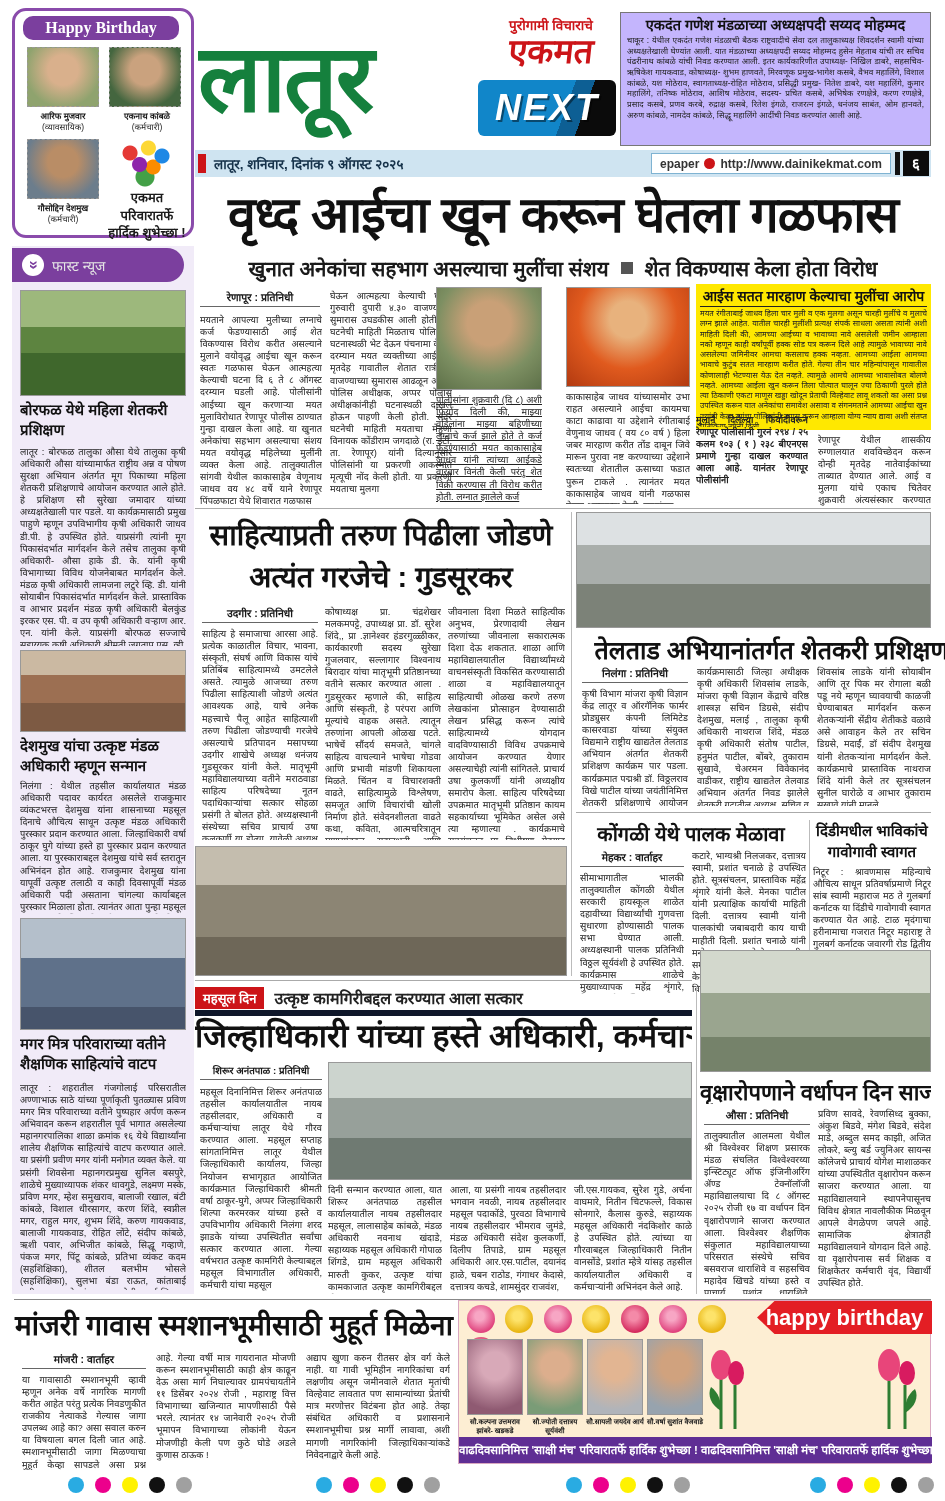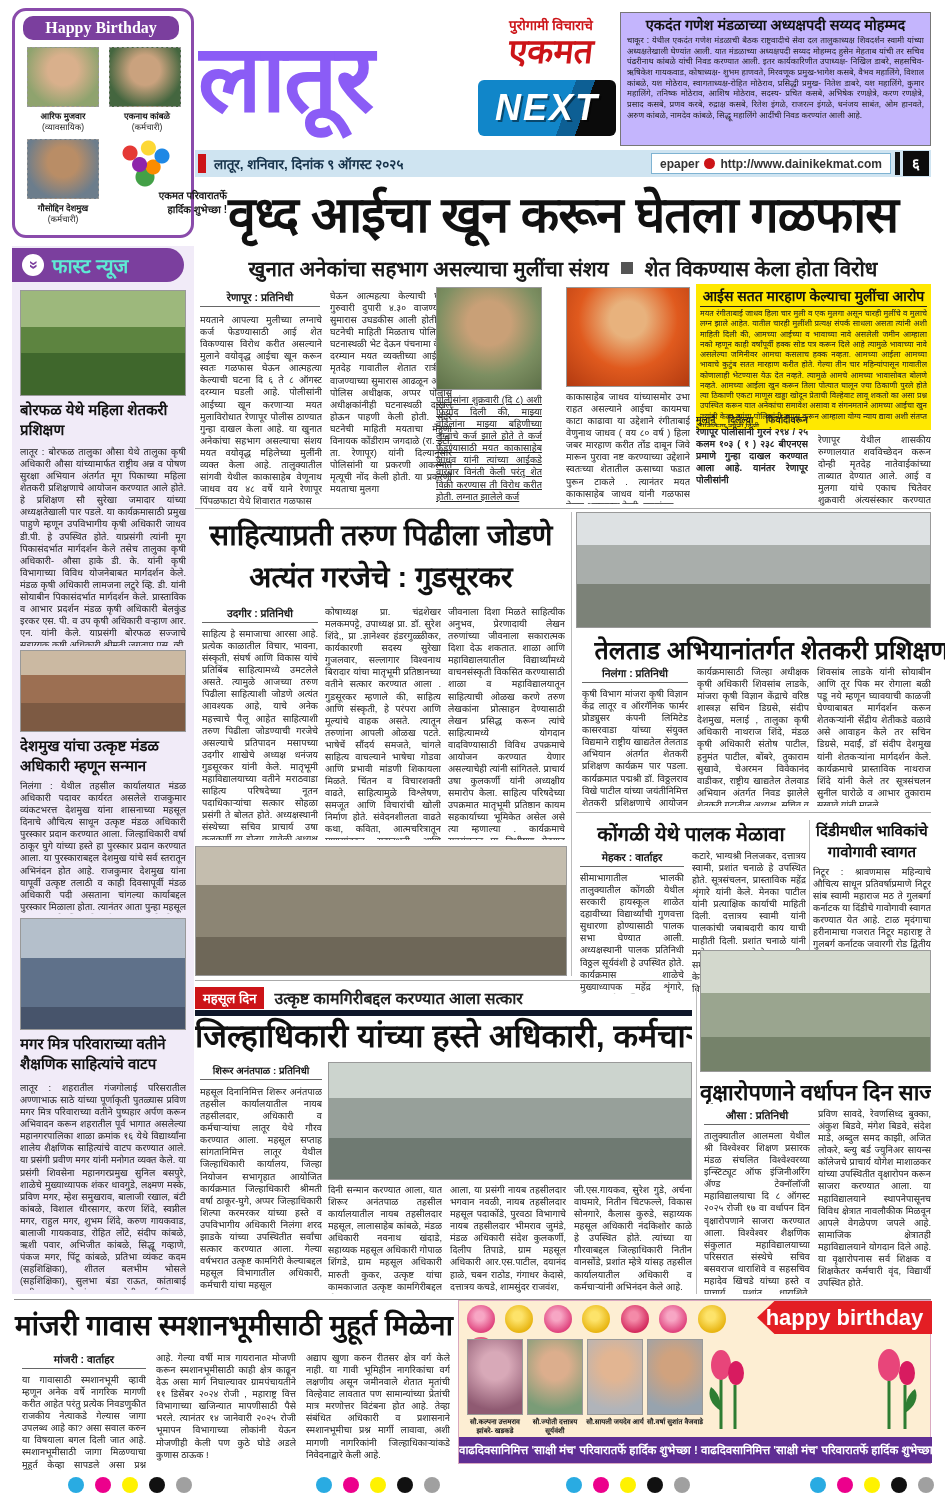--- a/index.html
+++ b/index.html
@@ -39,43 +39,43 @@
        radial-gradient(circle at 28% 32%,#e53935 7px,transparent 8px),
        radial-gradient(circle at 55% 22%,#fdd835 7px,transparent 8px),
        radial-gradient(circle at 75% 38%,#1e88e5 7px,transparent 8px),
        radial-gradient(circle at 42% 55%,#8e24aa 7px,transparent 8px),
        radial-gradient(circle at 62% 60%,#fb8c00 7px,transparent 8px),
        radial-gradient(circle at 50% 80%,#43a047 9px,transparent 10px);"></div>
   <div class="abs" style="left:8px;top:191px;width:80px;font-size:8.5px;font-weight:bold;text-align:center;">
     <span>गौसोद्दिन देशमुख</span><br>
     <span style="font-weight:normal;">(कर्मचारी)</span>
   </div>
-  <div class="abs" style="left:92px;top:178px;width:80px;font-size:10px;font-weight:900;text-align:right;line-height:1.35;margin-left:40px;">एकमत परिवारातर्फे हार्दिक शुभेच्छा !</div>
+  <div class="abs" style="left:92px;top:178px;width:80px;font-size:13px;font-weight:900;text-align:center;line-height:1.35;">एकमत परिवारातर्फे हार्दिक शुभेच्छा !</div>
 </div>
 
 <div class="abs" style="left:12px;top:246px;width:182px;height:1048px;background:#f1ebf8;"></div>
 <div class="abs" style="left:12px;top:248px;width:172px;height:34px;background:#7b3f9e;border-radius:0 17px 17px 0;display:flex;align-items:center;">
   <span style="display:inline-block;width:22px;height:22px;border-radius:50%;background:#fff;color:#7b3f9e;
                font-weight:900;font-size:16px;text-align:center;line-height:20px;margin:0 8px 0 10px;transform:rotate(90deg);">»</span>
-  <span style="color:#5eead4;font-weight:700;font-size:20px;">फास्ट न्यूज</span>
+  <span style="color:#e5e5e5;font-weight:400;font-size:14px;">फास्ट न्यूज</span>
 </div>
 
 <div class="ph" style="left:20px;top:290px;width:166px;height:106px;background:linear-gradient(180deg,#9db87c 0 35%,#5d8440 35% 60%,#3f672c 60% 100%);"></div>
 <div class="abs fn-article-h" style="left:20px;top:400px;width:166px;height:42px;">बोरफळ येथे महिला शेतकरी प्रशिक्षण</div>
 <div class="abs n" style="left:20px;top:446px;width:166px;height:200px;">लातूर : बोरफळ तालुका औसा येथे तालुका कृषी अधिकारी औसा यांच्यामार्फत राष्ट्रीय अन्न व पोषण सुरक्षा अभियान अंतर्गत मूग पिकाच्या महिला शेतकरी प्रशिक्षणाचे आयोजन करण्यात आले होते. हे प्रशिक्षण सौ सुरेखा जमादार यांच्या अध्यक्षतेखाली पार पडले. या कार्यक्रमासाठी प्रमुख पाहुणे म्हणून उपविभागीय कृषी अधिकारी जाधव डी.पी. हे उपस्थित होते. याप्रसंगी त्यांनी मूग पिकासंदर्भात मार्गदर्शन केले तसेच तालुका कृषी अधिकारी- औसा हाके डी. के. यांनी कृषी विभागाच्या विविध योजनेबाबत मार्गदर्शन केले. मंडळ कृषी अधिकारी लामजना लटुरे व्हि. डी. यांनी सोयाबीन पिकासंदर्भात मार्गदर्शन केले. प्रास्ताविक व आभार प्रदर्शन मंडळ कृषी अधिकारी बेलकुंड इरकर एस. पी. व उप कृषी अधिकारी वऱ्हाण आर. एन. यांनी केले. याप्रसंगी बोरफळ सज्जाचे सहाय्यक कृषी अधिकारी श्रीमती जगताप एस. व्ही. मंडळातील सर्व सहाय्यक कृषी अधिकारी श्रीमती गव्हाणे एस. बी. भाद्रे, बनकर पी. व्ही. उजनी जी. एस. शेवाळे, बोरगाव, श्री. घोडके एस. एन. आशिव, एस. यू. जाधवे शिवली हे उपस्थित होते</div>
 
 <div class="ph" style="left:20px;top:650px;width:166px;height:82px;background:linear-gradient(180deg,#cbb9a2 0 30%,#9c6f52 30% 65%,#7d5a43 65% 100%);"></div>
 <div class="abs fn-article-h" style="left:20px;top:736px;width:166px;height:42px;">देशमुख यांचा उत्कृष्ट मंडळ अधिकारी म्हणून सन्मान</div>
 <div class="abs n" style="left:20px;top:780px;width:166px;height:134px;">निलंगा : येथील तहसील कार्यालयात मंडळ अधिकारी पदावर कार्यरत असलेले राजकुमार व्यंकटभरत्त देशमुख यांना शासनाच्या महसूल दिनाचे औचित्य साधून उत्कृष्ट मंडळ अधिकारी पुरस्कार प्रदान करण्यात आला. जिल्हाधिकारी वर्षा ठाकूर घुगे यांच्या हस्ते हा पुरस्कार प्रदान करण्यात आला. या पुरस्काराबद्दल देशमुख यांचे सर्व स्तरातून अभिनंदन होत आहे. राजकुमार देशमुख यांना यापूर्वी उत्कृष्ट तलाठी व काही दिवसापूर्वी मंडळ अधिकारी पदी असताना चांगल्या कार्याबद्दल पुरस्कार मिळाला होता. त्यानंतर आता पुन्हा महसूल सप्ताह मध्ये जिल्हाधिकारी यांच्या हस्ते तिसरा पुरस्कार मिळाल्याने देशमुख यांचे सर्वत्र अभिनंदन होत आहे</div>
 
 <div class="ph" style="left:20px;top:918px;width:166px;height:112px;background:linear-gradient(180deg,#b4bfcb 0 35%,#5f718a 35% 80%,#47546b 80% 100%);"></div>
 <div class="abs fn-article-h" style="left:20px;top:1034px;width:166px;height:44px;">मगर मित्र परिवाराच्या वतीने शैक्षणिक साहित्यांचे वाटप</div>
 <div class="abs n" style="left:20px;top:1082px;width:166px;height:208px;">लातूर : शहरातील गंजगोलाई परिसरातील अण्णाभाऊ साठे यांच्या पूर्णाकृती पुतळ्यास प्रविण मगर मित्र परिवाराच्या वतीने पुष्पहार अर्पण करून अभिवादन करून शहरातील पूर्व भागात असलेल्या महानगरपालिका शाळा क्रमांक १६ येथे विद्यार्थ्यांना शालेय शैक्षणिक साहित्यांचे वाटप करण्यात आले. या प्रसंगी प्रवीण मगर यांनी मनोगत व्यक्त केले. या प्रसंगी शिवसेना महानगरप्रमुख सुनिल बसपुरे, शाळेचे मुख्याध्यापक शंकर धावगुडे, लक्ष्मण मस्के, प्रविण मगर, म्हेश समुखराव, बालाजी रखाल, बंटी कांबळे, विशाल धीरसागर, करण शिंदे, स्वप्नील मगर, राहुल मगर, शुभम शिंदे, करुण गायकवाड, बालाजी गायकवाड, रोहित लोंटे, संदीप कांबळे, ऋशी पवार, अभिजीत कांबळे, सिद्धू गव्हाणे, पंकज मगर, पिंटू कांबळे, प्रतिभा व्यंकट कदम (सहशिक्षिका), शीतल बलभीम भोसले (सहशिक्षिका), सुलभा बंडा राऊत, कांताबाई बजीराम कचवळे यांच्यासह शाळेतील सर्व शिक्षक, कर्मचारी व विद्यार्थी उपस्थित होते.</div>
 
-<div class="abs" style="left:198px;top:6px;width:290px;height:146px;font-size:94px;font-weight:900;color:#8b5cf6;line-height:146px;letter-spacing:-2px;overflow:hidden;">लातूर</div>
+<div class="abs" style="left:198px;top:6px;width:290px;height:146px;font-size:94px;font-weight:900;color:#15803d;line-height:146px;letter-spacing:-2px;overflow:hidden;">लातूर</div>
 
 <div class="abs" style="left:486px;top:16px;width:130px;text-align:center;">
   <div style="color:#cc1418;font-weight:900;font-size:13.5px;">पुरोगामी विचाराचे</div>
   <div style="color:#cc1418;font-weight:900;font-size:34px;line-height:1.05;transform:skewX(-6deg);">एकमत</div>
 </div>
 
 <div class="abs" style="left:478px;top:80px;width:138px;height:56px;border-radius:6px;
             background:linear-gradient(110deg,#1186c9 0 62%,#0d5f94 62% 74%,#0b0b0b 74% 100%);
             display:flex;align-items:center;justify-content:center;">
   <span style="color:#fff;font-style:italic;font-weight:900;font-size:36px;letter-spacing:2px;text-shadow:2px 2px 0 rgba(0,0,0,.45);">NEXT</span>

